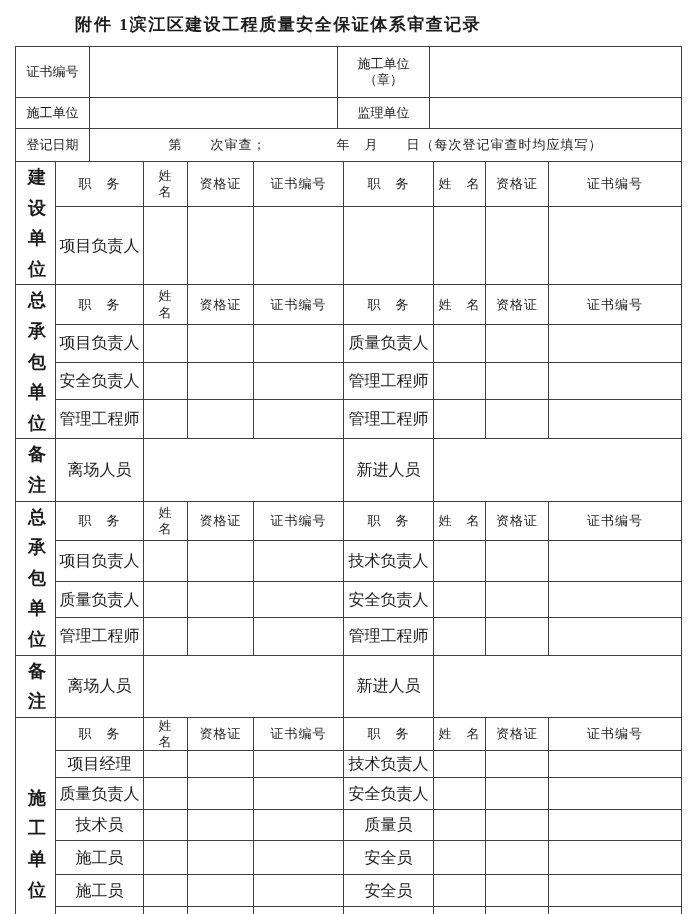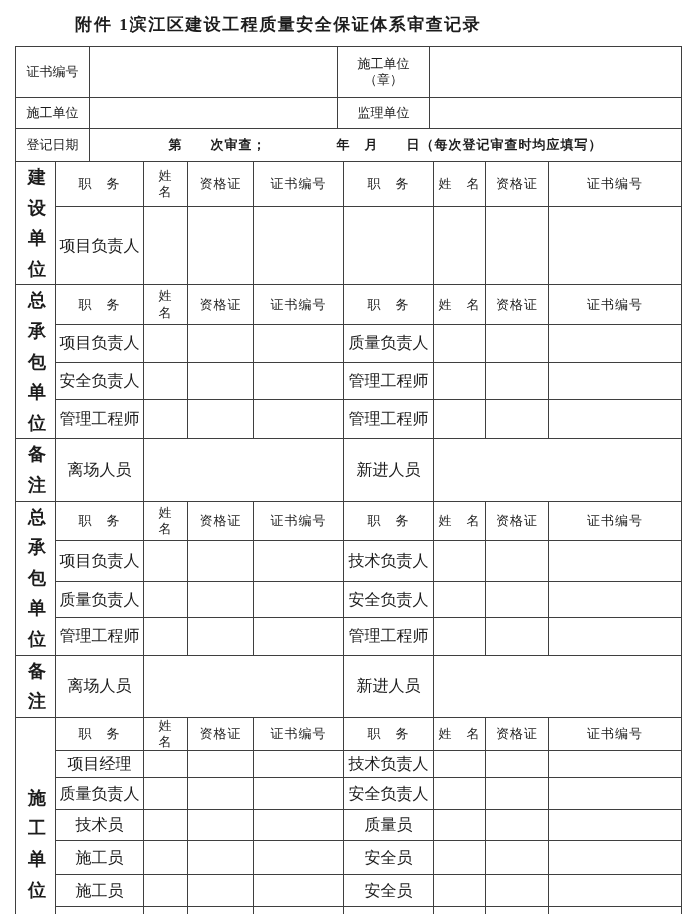--- a/index.html
+++ b/index.html
@@ -16,21 +16,21 @@
   table{border-collapse:collapse;table-layout:fixed;}
   #info-table{margin:10px 0 0 15px;width:666px;}
   #personnel-table{margin:-1px 0 0 15px;width:666px;}
   td{
     border:1px solid #3f3f3f;font-size:13px;text-align:center;
     vertical-align:middle;padding:0 2px;overflow:hidden;
     line-height:1.25;
   }
   td.lbl{font-size:13px;}
   td.bold{font-weight:normal;}
-  td.reg{font-weight:bold;letter-spacing:1px;}
+  td.reg{font-weight:normal;letter-spacing:1px;}
   td.sec-label{font-weight:bold;padding:0;}
   td.sec-label .vtxt{
     display:inline-block;width:15px;word-break:break-all;
     line-height:1.7;font-size:18px;
   }
   td.hdr{letter-spacing:1px;}
   td.role{font-size:16px;}
 </style>
 </head>
 <body>

